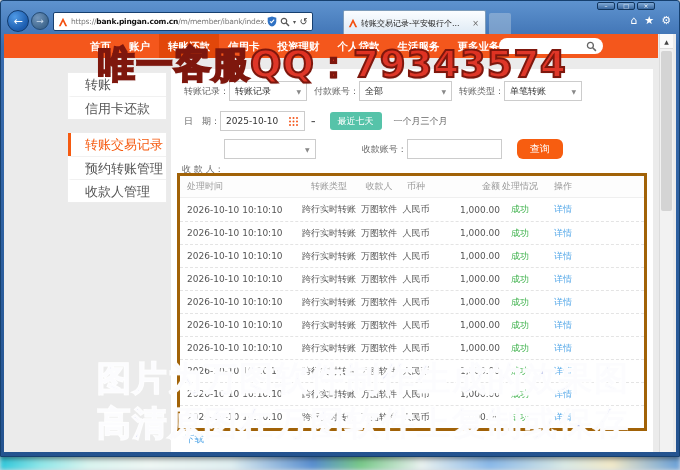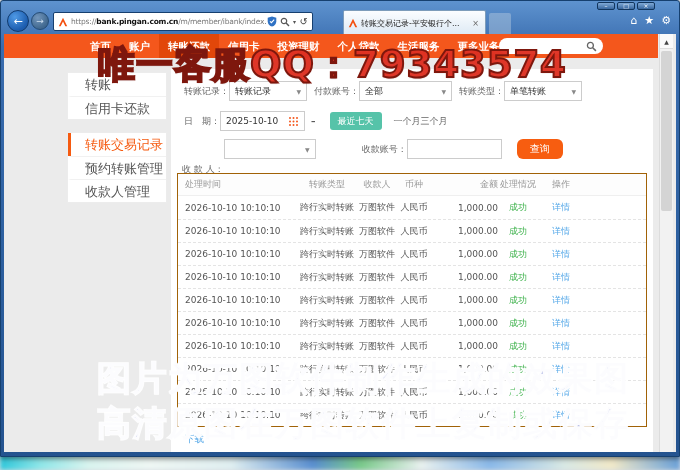--- a/index.html
+++ b/index.html
@@ -92,21 +92,21 @@
   .fselect .caret { font-size:6px; color:#888; margin-left:4px; }
   .fdate .cal { margin-left:auto; }
   .range-btn { height:18px; line-height:18px; padding:0 8px; background:#56c3a9; color:#fff;
     border-radius:3px; font-size:9px; flex:none; }
   .range-link { color:#666; flex:none; }
   .query-btn { width:46px; height:20px; line-height:20px; text-align:center; background:#f75d10;
     color:#fff; border-radius:6px; font-size:10px; flex:none; }
   .dash { color:#555; margin:0 4px 0 6px; font-weight:bold; }
 
   
-  .tbl { margin-top:14px; border:1px solid #a16207; }
+  .tbl { margin-top:14px; border:3px solid #a16207; }
   .trow { display:grid; grid-template-columns:118px 62px 38px 36px 66px 40px 46px 1fr;
     height:23px; align-items:center; font-size:9px; color:#555; }
   .trow.thead { height:22px; color:#999; background:#fdfdfd; border-bottom:1px solid #efefef; }
   .tbody .trow + .trow { border-top:1px dashed #e4e4e4; }
   .c { white-space:nowrap; overflow:visible; }
   .c0 { padding-left:7px; text-align:left; }
   .c1,.c2,.c3,.c5,.c6 { text-align:center; }
   .c4 { text-align:right; }
   .status-ok { color:#3cb14a; }
   .link { color:#55a8e8; }

